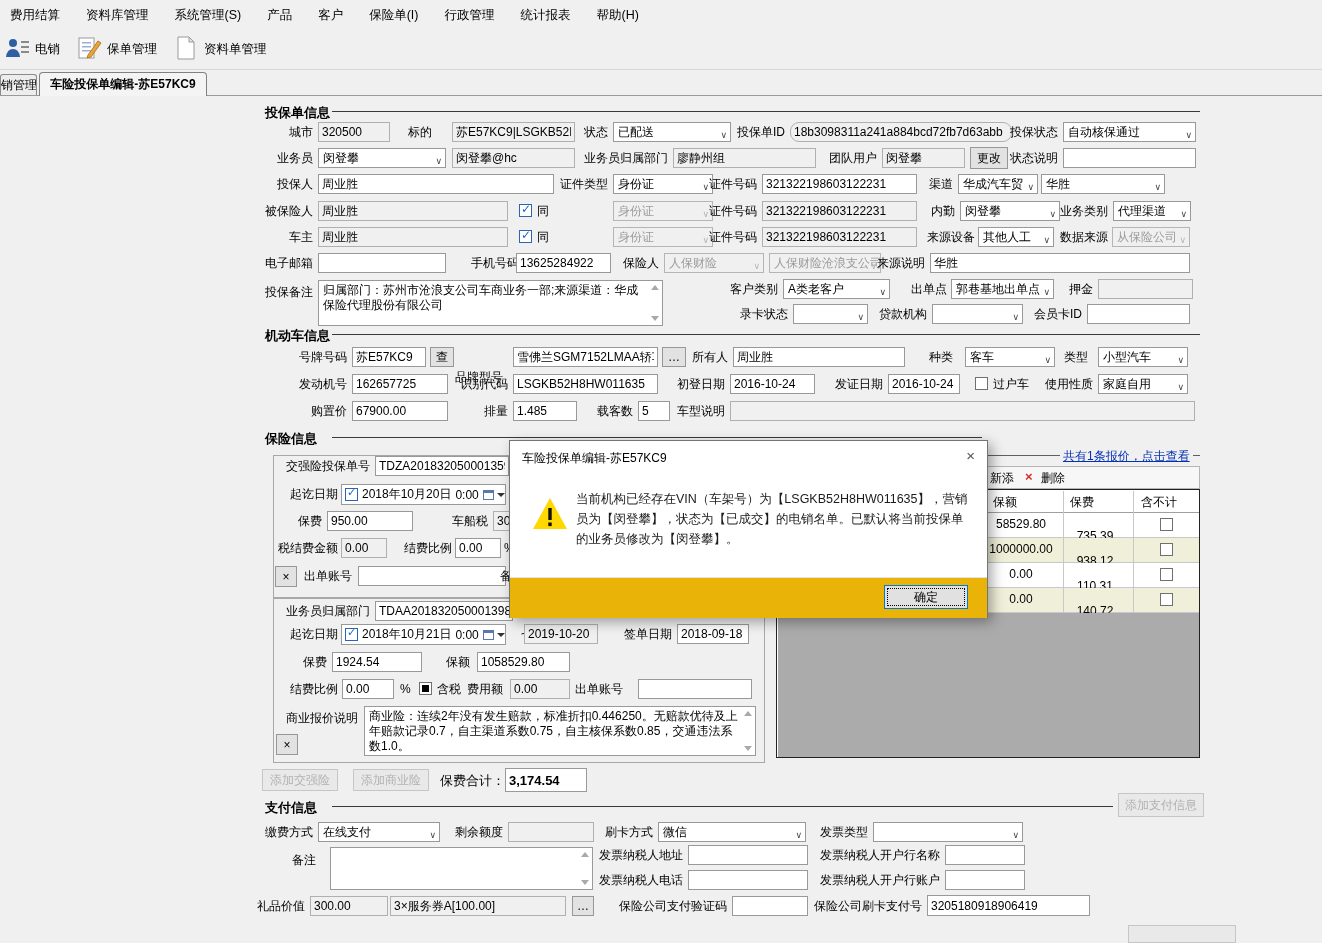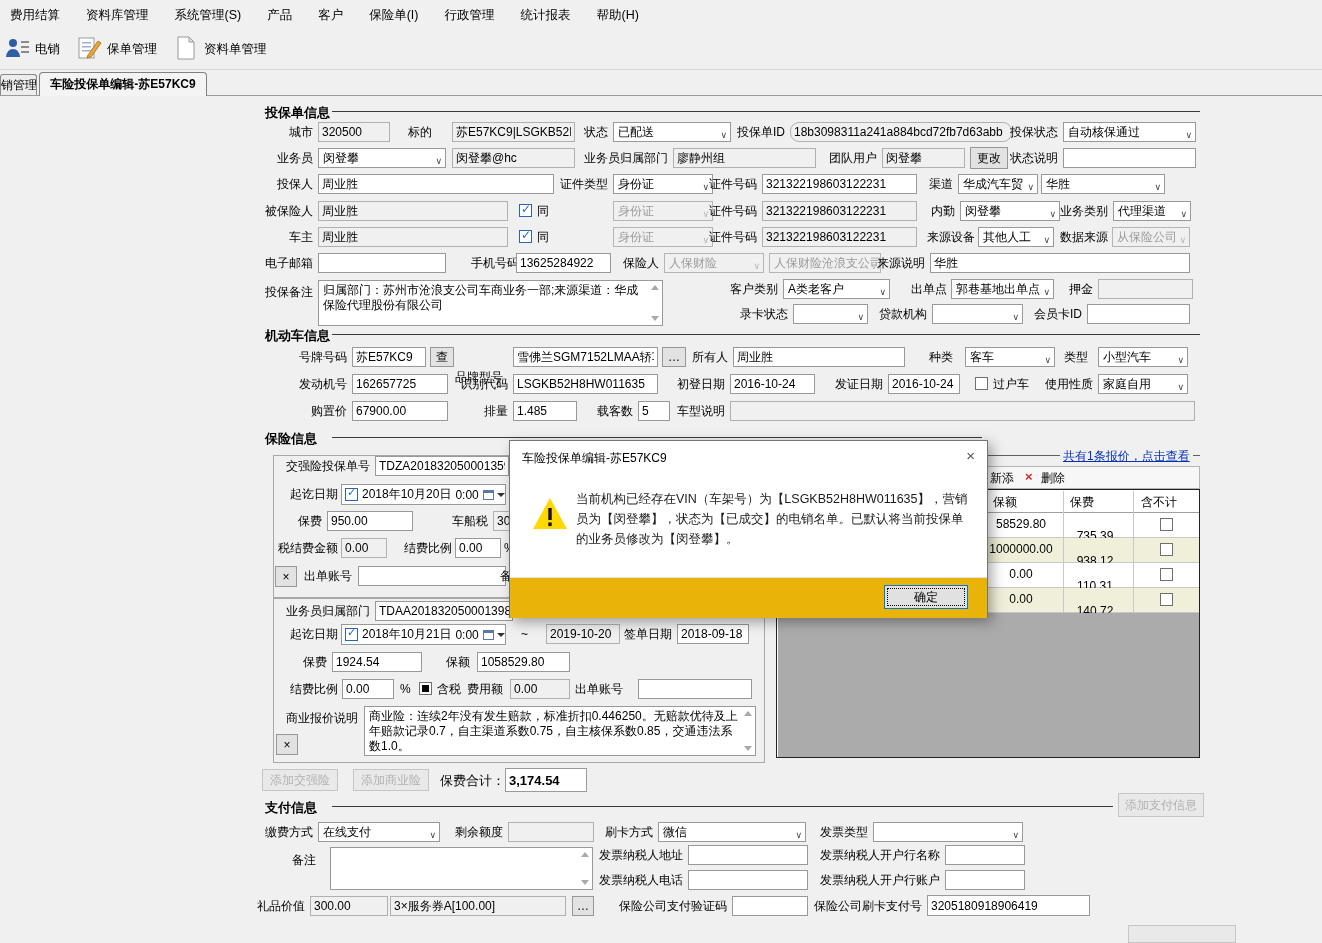--- a/index.html
+++ b/index.html
@@ -296,21 +296,21 @@
   <div class="datef" style="left:341px;top:624px;width:165px">
     <span class="chk-s on"></span>
     <span>2018年10月21日</span>
     <span>0:00</span>
     <span class="dbtn">
         <i class="calic"></i>
         <i class="dar"></i>
       </span>
   </div>
   <span class="lbl-l" style="left:521px;top:624px">~</span>
-  <input class="txt ro" style="left: 546px; top: 624px; width: 74px;" value="2019-10-20">
+  <input class="txt ro" style="left: 524px; top: 624px; width: 74px;" value="2019-10-20">
   <span class="lbl" style="left:612px;top:624px;width:60px">签单日期</span>
   <input class="txt" style="left: 677px; top: 624px; width: 72px;" value="2018-09-18">
   <span class="lbl" style="left:287px;top:652px;width:40px">保费</span>
   <input class="txt" style="left: 332px; top: 652px; width: 90px;" value="1924.54">
   <span class="lbl" style="left:430px;top:652px;width:40px">保额</span>
   <input class="txt" style="left: 477px; top: 652px; width: 93px;" value="1058529.80">
   <span class="lbl" style="left:276px;top:679px;width:62px">结费比例</span>
   <input class="txt" style="left: 342px; top: 679px; width: 52px;" value="0.00">
   <span class="lbl-l" style="left:400px;top:679px">%</span>
   <span class="chk fill" style="left:419px;top:682px"></span>

